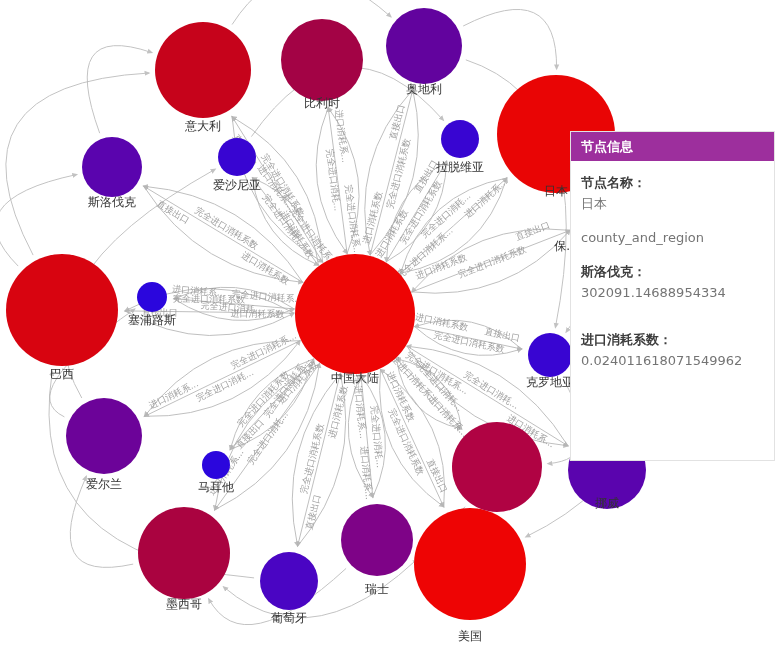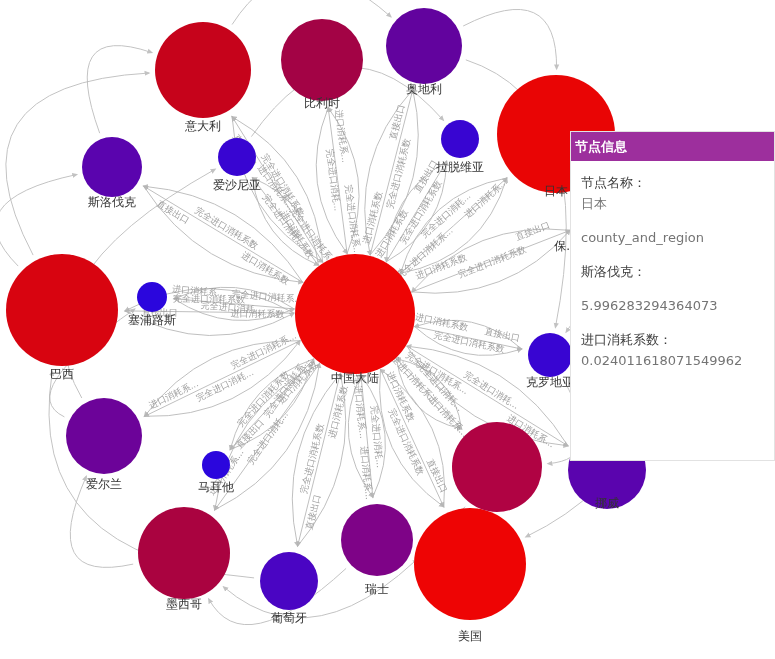--- a/index.html
+++ b/index.html
@@ -1,24 +1,24 @@
 <!DOCTYPE html>
 <html><head>
 <meta charset="utf-8">
 <style>
   html,body{margin:0;padding:0;background:#fff;font-family:"DejaVu Sans","Liberation Sans",sans-serif;}
   .stage{position:relative;width:775px;height:659px;overflow:hidden;background:#ffffff;}
   svg.graph{position:absolute;left:0;top:0;}
   svg text{font-family:"DejaVu Sans","Liberation Sans",sans-serif;}
   .tooltip{position:absolute;left:570px;top:131px;width:205px;height:330px;background:#ffffff;
            border:1px solid #e2e2e2;box-sizing:border-box;z-index:5;}
-  .tooltip-header{height:29px;line-height:29px;padding-left:4px;background:#9d2f9d;color:#ffffff;
+  .tooltip-header{height:29px;line-height:29px;padding-left:10px;background:#9d2f9d;color:#ffffff;
                   font-size:13px;font-weight:bold;}
   .tooltip-body{padding:11px 10px;display:flex;flex-direction:column;gap:13px;}
-  .field .flabel{font-weight:normal;color:#3d3d3d;font-size:13px;line-height:21px;}
+  .field .flabel{font-weight:bold;color:#3d3d3d;font-size:13px;line-height:21px;}
   .field .fvalue{color:#747474;font-size:13px;line-height:21px;word-break:break-all;}
 </style>
 </head>
 <body>
 
 <div class="stage">
   <svg class="graph" width="775" height="659" viewBox="0 0 775 659">
       <defs>
         <marker id="arr" viewBox="0 0 10 10" refX="7" refY="5" markerWidth="6.5" markerHeight="6.5" orient="auto">
           <path d="M0,1 L9,5 L0,9 Z" fill="#b4b4b4"></path>
@@ -207,23 +207,23 @@
     <div class="tooltip-body">
       <div class="field">
         <div class="flabel">节点名称：</div>
         <div class="fvalue">日本</div>
       </div>
       <div class="field">
         <div class="fvalue">county_and_region</div>
       </div>
       <div class="field">
         <div class="flabel">斯洛伐克：</div>
-      </div>
-      <div class="field">
-        <div class="fvalue">5.996283294364073</div>
+        <div class="fvalue">302091.14688954334</div>
+      </div>
+      <div class="field">
       </div>
       <div class="field">
         <div class="flabel">进口消耗系数：</div>
         <div class="fvalue">0.024011618071549962</div>
       </div>
     </div>
   </div>
 </div>
 
 </body></html>

